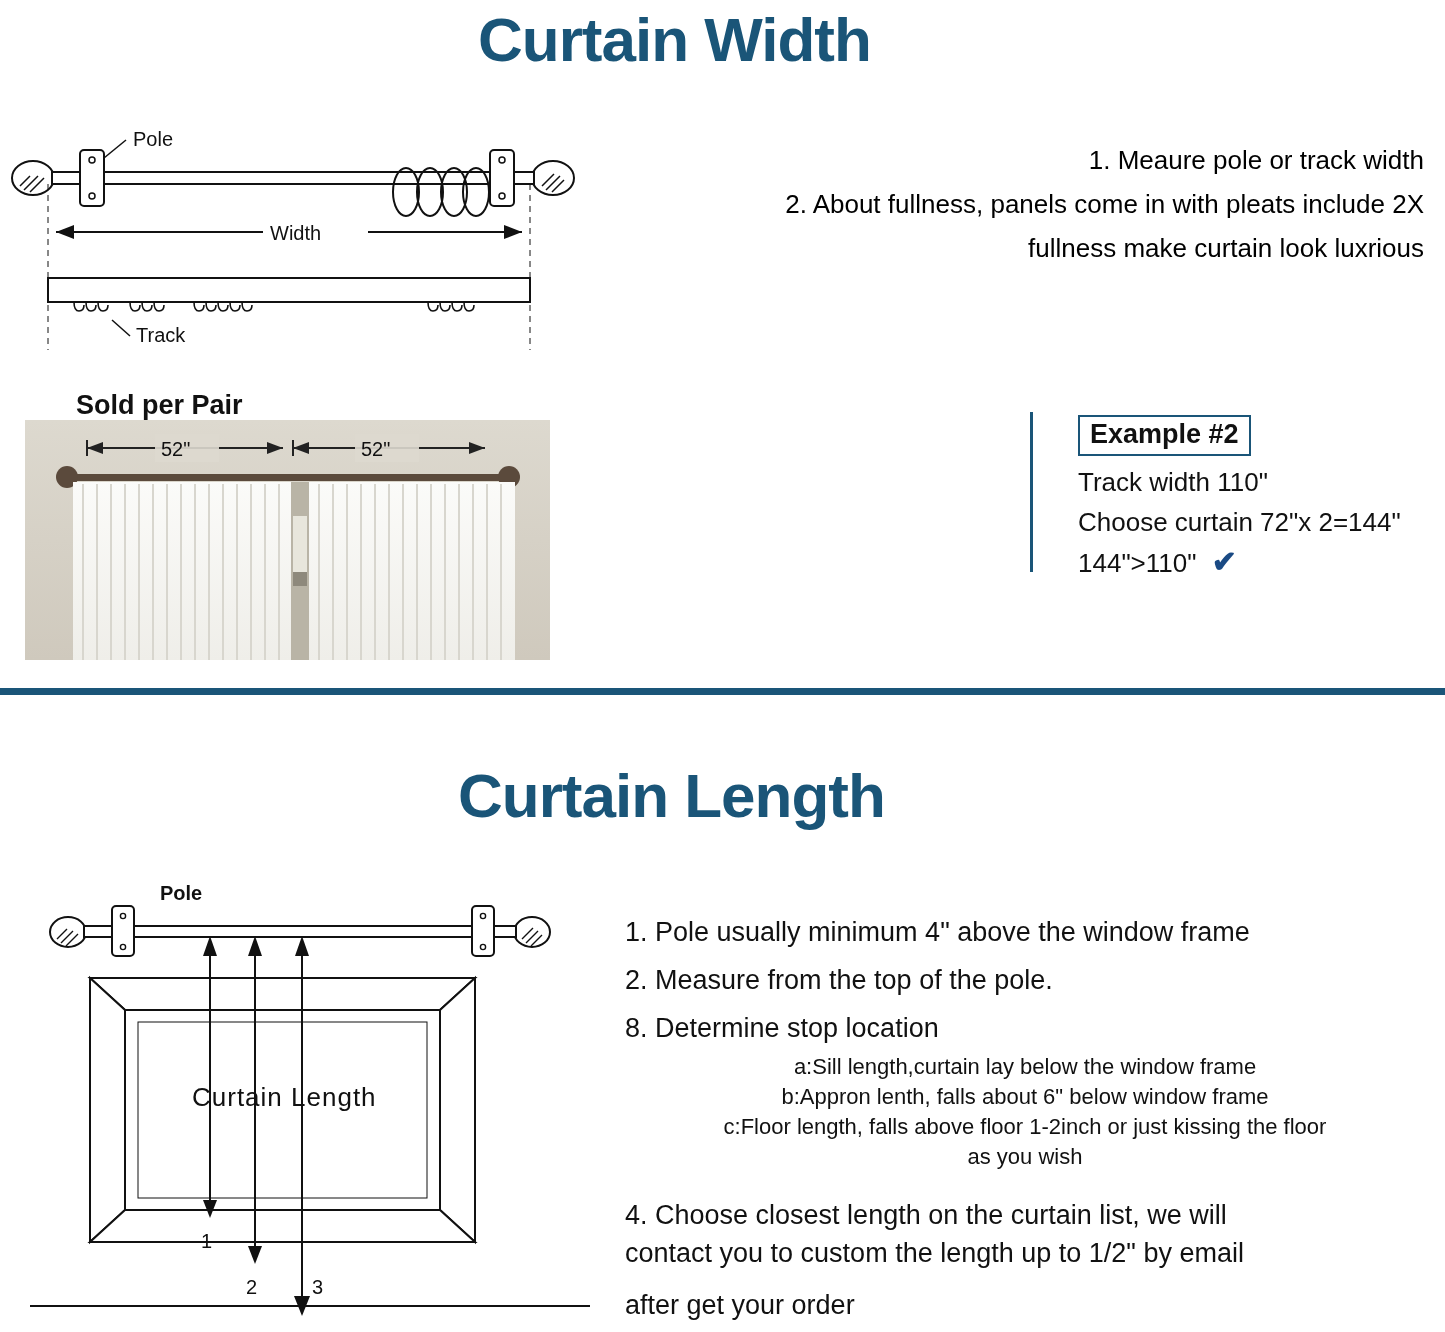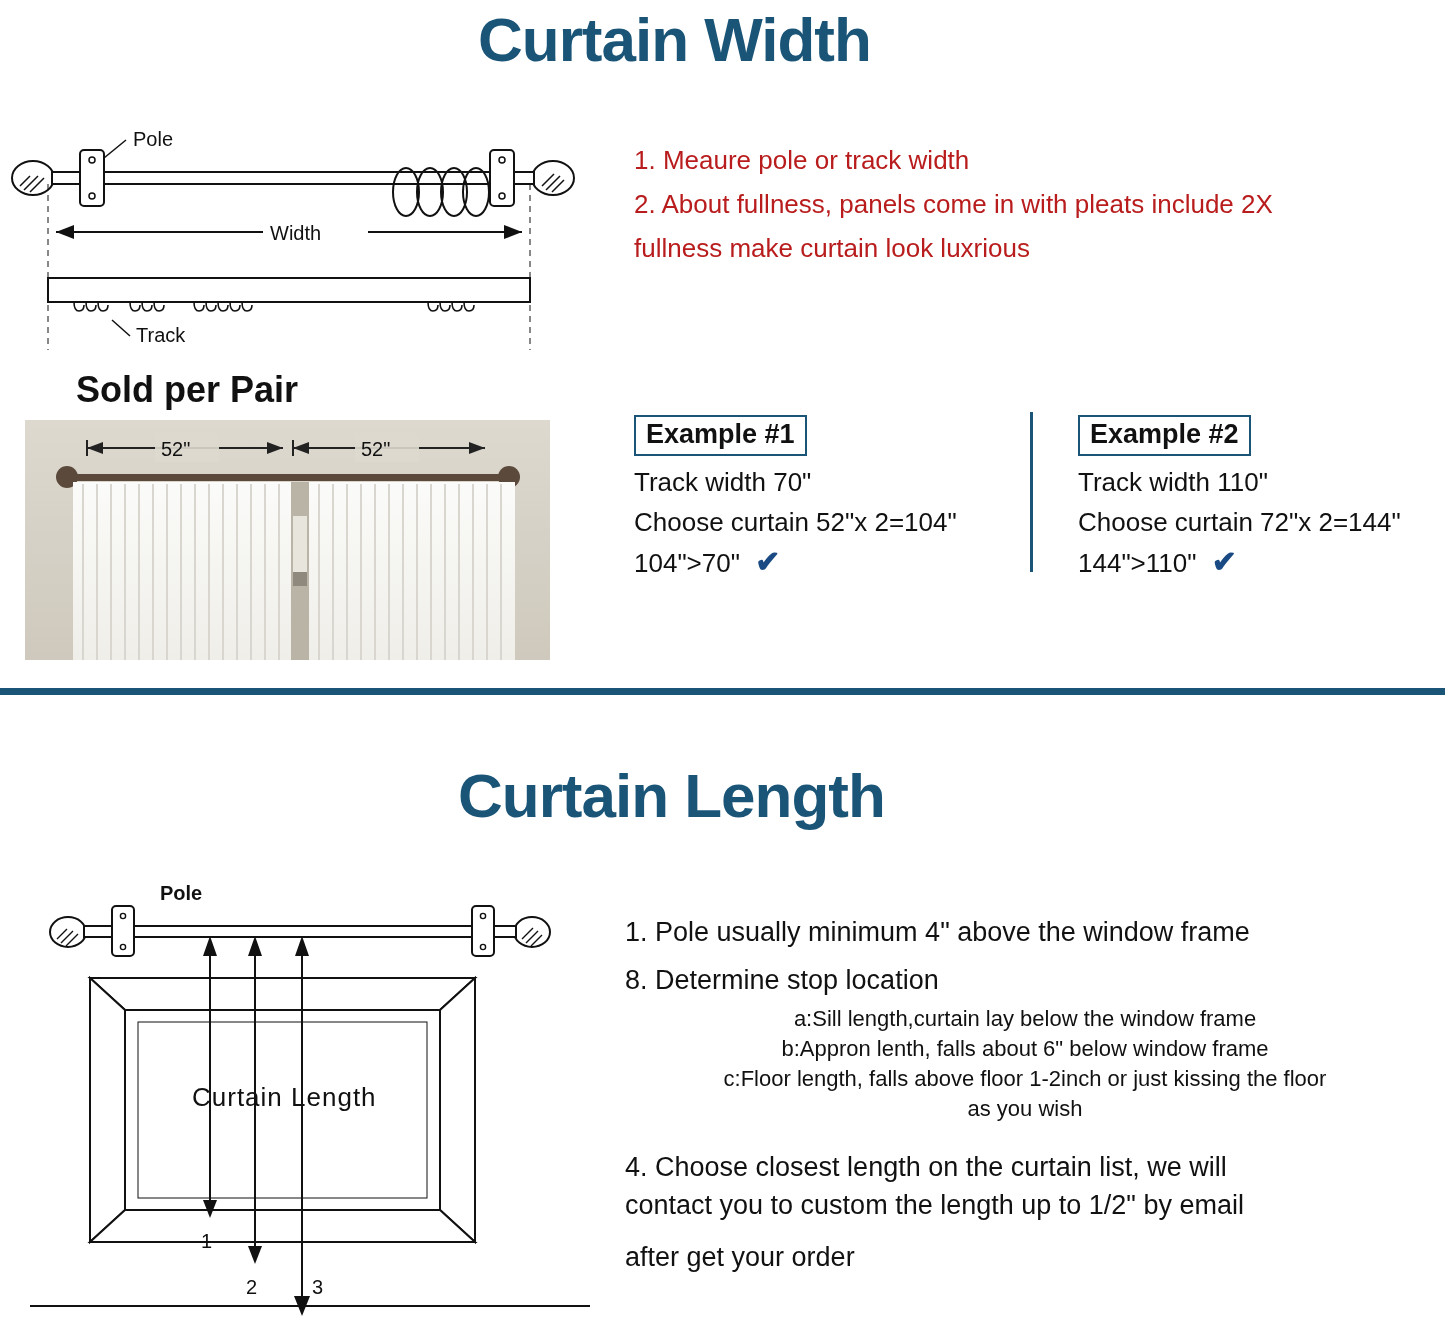--- a/index.html
+++ b/index.html
@@ -53,43 +53,44 @@
   #pole-track-diagram {
     position: absolute;
     left: 8px;
     top: 120px;
     width: 600px;
     height: 240px;
   }
   #sold-per-pair-label {
     position: absolute;
     left: 76px;
-    top: 369px;
-    font-size: 36px;
+    top: 390px;
+    font-size: 27px;
     font-weight: bold;
     color: #111;
   }
   #pair-photo {
     position: absolute;
     left: 25px;
     top: 420px;
     width: 525px;
     height: 240px;
     background: #d9d5cb;
     overflow: hidden;
   }
   
   #width-steps {
     position: absolute;
     left: 634px;
     top: 138px;
     width: 790px;
     font-size: 26px;
     line-height: 44px;
-    color: #b91c1c;
+    color: #000000;
+    text-align: right;
   }
   #width-steps div { white-space: nowrap; }
   
   .example-box { position: absolute; font-size: 26px; color: #111; }
   #example1 { left: 634px; top: 415px; width: 380px; }
   #example2 { left: 1078px; top: 415px; width: 380px; }
   .example-head {
     display: inline-block;
     border: 2px solid #1a5578;
     padding: 2px 10px 4px 10px;
@@ -296,29 +297,20 @@
   </div>
 
   <div id="width-steps">
     <div>1.  Meaure pole or track width</div>
     <div>2.  About fullness, panels come in with pleats include 2X</div>
     <div>fullness make curtain look luxrious</div>
   </div>
 
   <div id="example-sep"></div>
 
-  <div class="example-box" id="example1">
-    <div class="example-head">Example #1</div>
-    <div class="example-line">Track width 70"</div>
-    <div class="example-line">Choose curtain 52"x 2=104"</div>
-    <div class="example-line">
-      <span>104"&gt;70"</span>
-      <span class="check">✔</span>
-    </div>
-  </div>
 
   <div class="example-box" id="example2">
     <div class="example-head">Example #2</div>
     <div class="example-line">Track width 110"</div>
     <div class="example-line">Choose curtain 72"x 2=144"</div>
     <div class="example-line">
       <span>144"&gt;110"</span>
       <span class="check">✔</span>
     </div>
   </div>
@@ -371,20 +363,21 @@
       <polygon points="190,66 183,86 197,86" fill="#111"></polygon>
       <polygon points="235,66 228,86 242,86" fill="#111"></polygon>
       <polygon points="282,66 275,86 289,86" fill="#111"></polygon>
 
       <line x1="10" y1="436" x2="570" y2="436" stroke="#111" stroke-width="2"></line>
     </svg>
   </div>
 
   <div id="length-steps">
     <div class="len-step">1. Pole usually minimum 4" above the window frame</div>
+    <div class="len-step">2. Measure from the top of the pole.</div>
     <div class="len-step">8. Determine stop location</div>
     <div class="len-sub">a:Sill length,curtain lay below the window frame</div>
     <div class="len-sub">b:Appron lenth, falls about 6" below window frame</div>
     <div class="len-sub">c:Floor length, falls above floor 1-2inch or just kissing the floor</div>
     <div class="len-sub">as you wish</div>
     <div class="len-final">4. Choose closest length on the curtain list, we will</div>
     <div class="len-final" style="margin-top:0">contact you to custom the length up to 1/2" by email</div>
     <div class="len-final" style="margin-top:14px">after get your order</div>
   </div>
 

